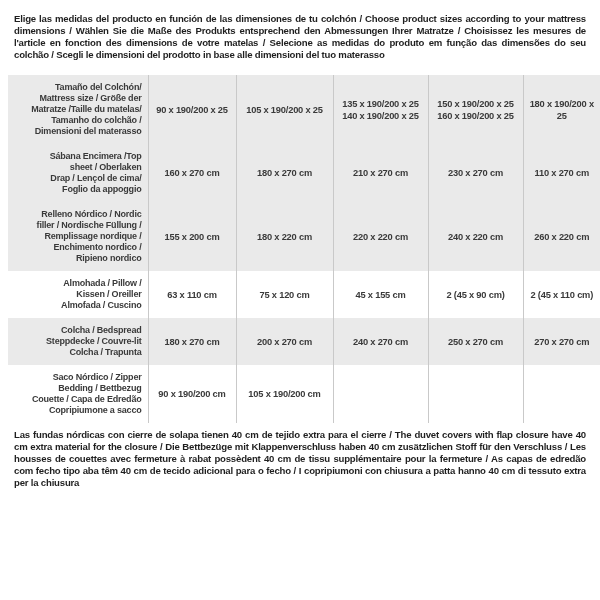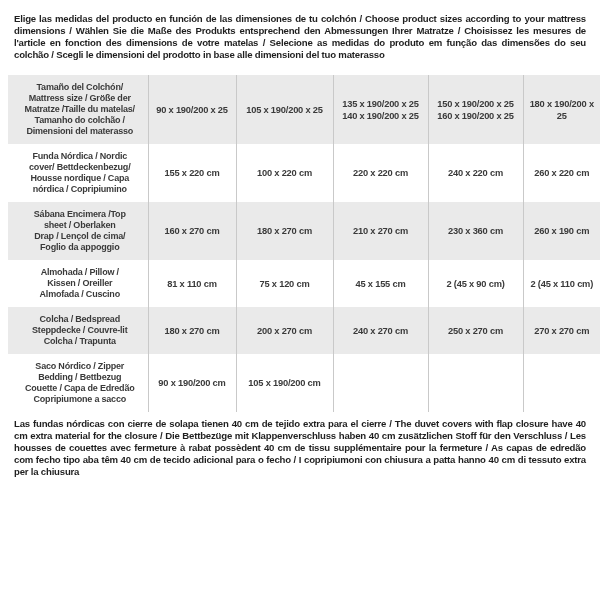--- a/index.html
+++ b/index.html
@@ -42,21 +42,21 @@
     letter-spacing: -0.2px;
     color: #3a3a3a;
     padding: 7px 4px;
   }
   table.size-table td.label-cell {
     padding-left: 10px;
     padding-right: 6px;
     font-size: 9px;
     line-height: 11px;
     white-space: pre-line;
-    text-align: center;
+    text-align: right;
   }
   table.size-table td.value-cell {
     font-size: 9.3px;
     line-height: 12px;
     text-align: center;
     white-space: pre-line;
   }
   table.size-table td + td {
     border-left: 1px solid #c9c9c9;
   }
@@ -89,51 +89,52 @@
 Dimensioni del materasso</td>
         <td class="value-cell">90 x 190/200 x 25</td>
         <td class="value-cell">105 x 190/200 x 25</td>
         <td class="value-cell">135 x 190/200 x 25
 140 x 190/200 x 25</td>
         <td class="value-cell">150 x 190/200 x 25
 160 x 190/200 x 25</td>
         <td class="value-cell">180 x 190/200 x 25</td>
       </tr>
 
-      <tr>
-        <td class="label-cell">Funda Nórdica /  Nordic
-cover/ Bettdeckenbezug/
-Housse nordique  / Capa
-nórdica / Copripiumino</td>
-        <td class="value-cell">155 x 220 cm</td>
-        <td class="value-cell">100 x 220 cm</td>
-        <td class="value-cell">220 x 220 cm</td>
-        <td class="value-cell">240 x 220 cm</td>
-        <td class="value-cell">260 x 220 cm</td>
-      </tr>
 
       <tr class="shade">
         <td class="label-cell">Sábana Encimera /Top
 sheet / Oberlaken
 Drap / Lençol de cima/
 Foglio da appoggio</td>
         <td class="value-cell">160 x 270 cm</td>
         <td class="value-cell">180 x 270 cm</td>
         <td class="value-cell">210 x 270 cm</td>
-        <td class="value-cell">230 x 360 cm</td>
-        <td class="value-cell">260 x 190 cm</td>
+        <td class="value-cell">230 x 270 cm</td>
+        <td class="value-cell">110 x 270 cm</td>
       </tr>
 
 
+      <tr class="shade">
+        <td class="label-cell">Relleno Nórdico / Nordic
+filler / Nordische Füllung /
+Remplissage nordique /
+Enchimento nordico /
+Ripieno nordico</td>
+        <td class="value-cell">155 x 200 cm</td>
+        <td class="value-cell">180 x 220 cm</td>
+        <td class="value-cell">220 x 220 cm</td>
+        <td class="value-cell">240 x 220 cm</td>
+        <td class="value-cell">260 x 220 cm</td>
+      </tr>
 
       <tr>
         <td class="label-cell">Almohada  / Pillow /
 Kissen / Oreiller
 Almofada / Cuscino</td>
-        <td class="value-cell">81 x 110 cm</td>
+        <td class="value-cell">63 x 110 cm</td>
         <td class="value-cell">75 x 120 cm</td>
         <td class="value-cell">45 x 155 cm</td>
         <td class="value-cell">2 (45 x 90 cm)</td>
         <td class="value-cell">2 (45 x 110 cm)</td>
       </tr>
 
       <tr class="shade">
         <td class="label-cell">Colcha / Bedspread
 Steppdecke / Couvre-lit
 Colcha / Trapunta</td>

